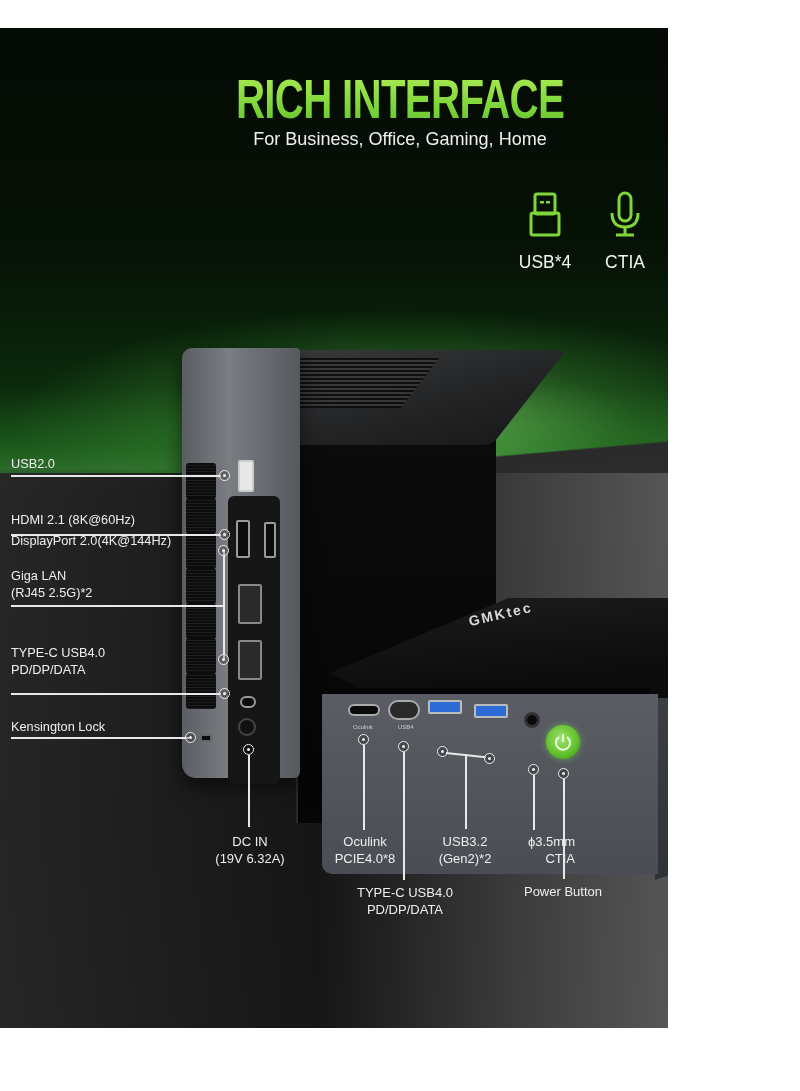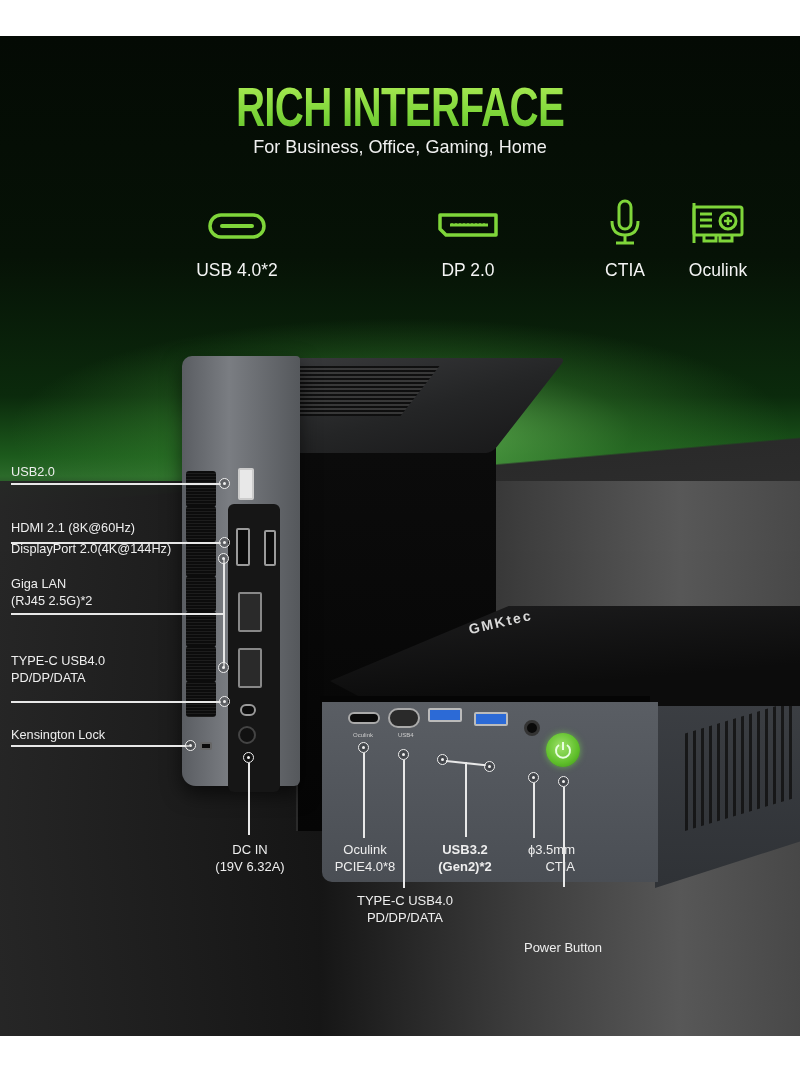--- a/index.html
+++ b/index.html
@@ -1,19 +1,19 @@
 <!DOCTYPE html>
 <html><head>
 <meta charset="utf-8">
 <style>
   * { margin:0; padding:0; box-sizing:border-box; }
   html, body { width:800px; height:1091px; background:#ffffff; overflow:hidden; }
   body { font-family: "Liberation Sans", "DejaVu Sans", sans-serif; position:relative; }
   .poster {
-    position:absolute; left:0; top:36px; width:800px; height:1000px; overflow:hidden;
+    position:absolute; left:0; top:28px; width:668px; height:1000px; overflow:hidden;
     background:
       radial-gradient(ellipse 520px 150px at 400px 395px, rgba(120,210,100,0.75), rgba(60,140,50,0.35) 45%, rgba(0,0,0,0) 75%),
       linear-gradient(180deg, #040a04 0%, #061206 22%, #0b2a0c 36%, #1c5a1c 42%, #2b6a2a 44%, #2a2a2a 47%, #1e1e1e 60%, #161616 80%, #2c2c2c 100%);
   }
   .floor {
     position:absolute; left:0; top:445px; width:800px; height:555px;
     background:
       linear-gradient(90deg, #262626 0%, #151515 40%, #3e3e3e 65%, #5a5a5a 85%, #4a4a4a 100%);
     opacity:0.95;
   }
@@ -118,34 +118,28 @@
 <body>
 
 <div class="poster">
   <div class="floor-top"></div>
   <div class="floor"></div>
 
   <div class="title">RICH INTERFACE</div>
   <div class="subtitle">For Business, Office, Gaming, Home</div>
 
   <div class="icons-row">
-    <div class="ic" style="left:142px;width:110px;">
-      <svg width="60" height="48" viewBox="0 0 60 48">
-        <rect x="3" y="16" width="54" height="22" rx="11" fill="none" stroke="#7fd63a" stroke-width="3.5"></rect>
-        <rect x="13" y="25" width="34" height="4" rx="2" fill="#7fd63a"></rect>
+    <div class="ic" style="left:460px;width:90px;">
+      <svg width="40" height="48" viewBox="0 0 40 48">
+        <rect x="10" y="3" width="20" height="20" rx="2" fill="none" stroke="#7fd63a" stroke-width="3"></rect>
+        <rect x="15" y="10" width="4" height="2.5" fill="#7fd63a"></rect>
+        <rect x="21" y="10" width="4" height="2.5" fill="#7fd63a"></rect>
+        <rect x="6" y="22" width="28" height="22" rx="2" fill="none" stroke="#7fd63a" stroke-width="3"></rect>
       </svg>
-      <div class="lbl">USB 4.0*2</div>
-    </div>
-    <div class="ic" style="left:378px;width:100px;">
-      <svg width="64" height="48" viewBox="0 0 64 48">
-        <path d="M4 16 H60 V36 H10 L4 30 Z" fill="none" stroke="#7fd63a" stroke-width="3.5" stroke-linejoin="round"></path>
-        <path d="M14 26 H52" stroke="#7fd63a" stroke-width="3"></path>
-        <path d="M16 24 v3 M20 24 v3 M24 24 v3 M28 24 v3 M32 24 v3 M36 24 v3 M40 24 v3 M44 24 v3 M48 24 v3" stroke="#7fd63a" stroke-width="1.2"></path>
-      </svg>
-      <div class="lbl">DP 2.0</div>
+      <div class="lbl">USB*4</div>
     </div>
     <div class="ic" style="left:545px;width:80px;">
       <svg width="40" height="48" viewBox="0 0 40 48">
         <rect x="14" y="2" width="12" height="28" rx="6" fill="none" stroke="#7fd63a" stroke-width="3"></rect>
         <path d="M7 22 Q7 36 20 36 Q33 36 33 22" fill="none" stroke="#7fd63a" stroke-width="3"></path>
         <path d="M20 36 V44 M11 44 H29" stroke="#7fd63a" stroke-width="3"></path>
       </svg>
       <div class="lbl">CTIA</div>
     </div>
     <div class="ic" style="left:628px;width:100px;">
@@ -255,30 +249,30 @@
   <div class="vl" style="left:403px;top:724px;height:128px;"></div>
   <div class="lbl-t lbl-c" style="left:340px;top:856px;width:130px;">
     <div>TYPE-C USB4.0</div>
     <div>PD/DP/DATA</div>
   </div>
 
   <div class="dot" style="left:437px;top:718px;"></div>
   <div class="dot" style="left:484px;top:725px;"></div>
   <div class="hl" style="left:446px;top:724px;width:40px;transform:rotate(6deg);transform-origin:left;"></div>
   <div class="vl" style="left:465px;top:726px;height:75px;"></div>
-  <div class="lbl-t lbl-c" style="left:420px;top:805px;width:90px;font-weight:bold;">
+  <div class="lbl-t lbl-c" style="left:420px;top:805px;width:90px;">
     <div>USB3.2</div>
     <div>(Gen2)*2</div>
   </div>
 
   <div class="dot" style="left:528px;top:736px;"></div>
   <div class="vl" style="left:533px;top:747px;height:55px;"></div>
   <div class="lbl-t lbl-c" style="left:495px;top:805px;width:80px;text-align:right;">
     <div>ϕ3.5mm</div>
     <div>CTIA</div>
   </div>
 
   <div class="dot" style="left:558px;top:740px;"></div>
   <div class="vl" style="left:563px;top:751px;height:100px;"></div>
-  <div class="lbl-t lbl-c" style="left:508px;top:855px;width:110px;margin-top:48px;">
+  <div class="lbl-t lbl-c" style="left:508px;top:855px;width:110px;">
     <div>Power Button</div>
   </div>
 </div>
 
 </body></html>

